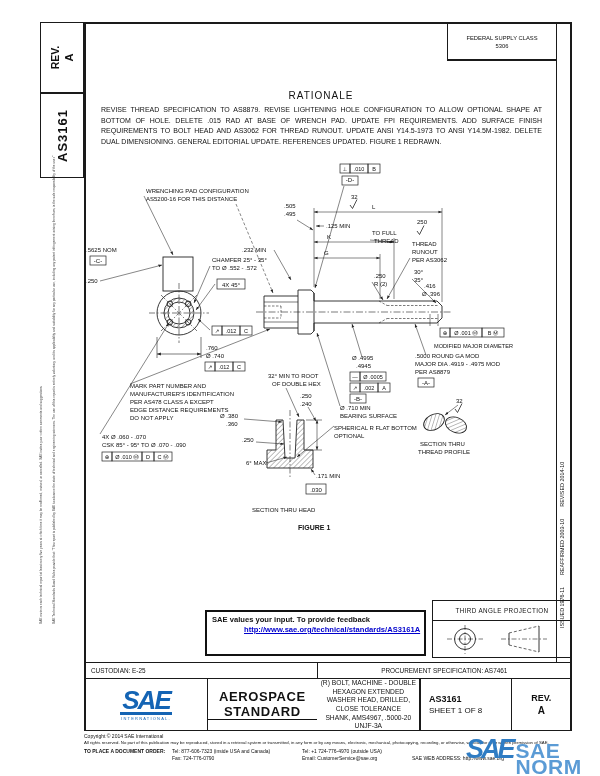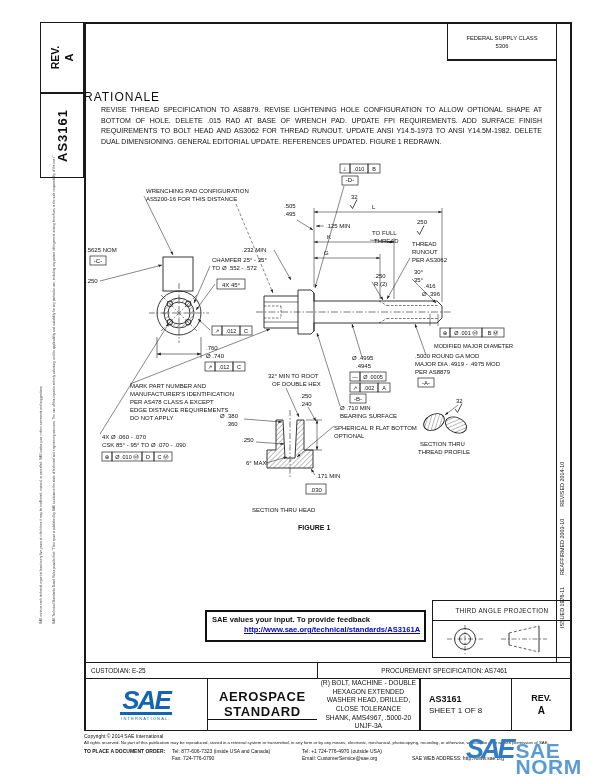--- a/index.html
+++ b/index.html
@@ -7,24 +7,24 @@
         font-family:"Liberation Sans",sans-serif;color:#111;overflow:hidden;}
   .abs{position:absolute;}
   .line{position:absolute;background:#1a1a1a;}
   .vtext{position:absolute;transform-origin:0 0;transform:rotate(-90deg);white-space:nowrap;}
   .boxed{border:1.5px solid #1a1a1a;box-sizing:border-box;}
   .ctr{display:flex;align-items:center;justify-content:center;text-align:center;}
   
   .tab-rev{left:40px;top:93px;width:71px;height:44px;display:flex;align-items:center;justify-content:center;gap:2px;flex-direction:column;font-weight:bold;}
   .tab-as{left:40px;top:178px;width:85px;height:44px;font-weight:bold;font-size:13px;letter-spacing:1px;}
   
-  .rationale-h{left:84px;top:90px;width:474px;text-align:left;font-size:12px;letter-spacing:1px;}
+  .rationale-h{left:84px;top:90px;width:474px;text-align:center;font-size:10px;letter-spacing:1px;}
   .rationale-p{left:101px;top:105px;width:441px;font-size:7px;line-height:10.6px;text-align:justify;}
   
-  .feedback{left:205px;top:610px;width:221px;height:32px;border:2px solid #111;box-sizing:border-box;
+  .feedback{left:205px;top:610px;width:221px;height:46px;border:2px solid #111;box-sizing:border-box;
             padding:3px 5px;font-size:7.6px;font-weight:bold;line-height:10px;}
   .feedback a{color:#0000cd;text-decoration:underline;padding-left:32px;}
   
   .proj{left:432px;top:600px;width:140px;height:58px;}
   .proj-h{height:19px;border-bottom:1.5px solid #1a1a1a;font-size:6.3px;letter-spacing:.4px;}
   
   .tb{box-sizing:border-box;border:1.5px solid #1a1a1a;position:absolute;}
   .doc-type{font-weight:bold;font-size:13px;letter-spacing:.6px;border-bottom:1.5px solid #111;display:inline-block;padding:0 4px;}
   .subtitle{font-size:6.7px;line-height:8.6px;text-align:center;}
   .sae-word{font-style:italic;font-weight:bold;font-size:26px;color:#1464b4;letter-spacing:-2px;line-height:24px;border-bottom:3px solid #1464b4;display:inline-block;padding:0 2px;}

